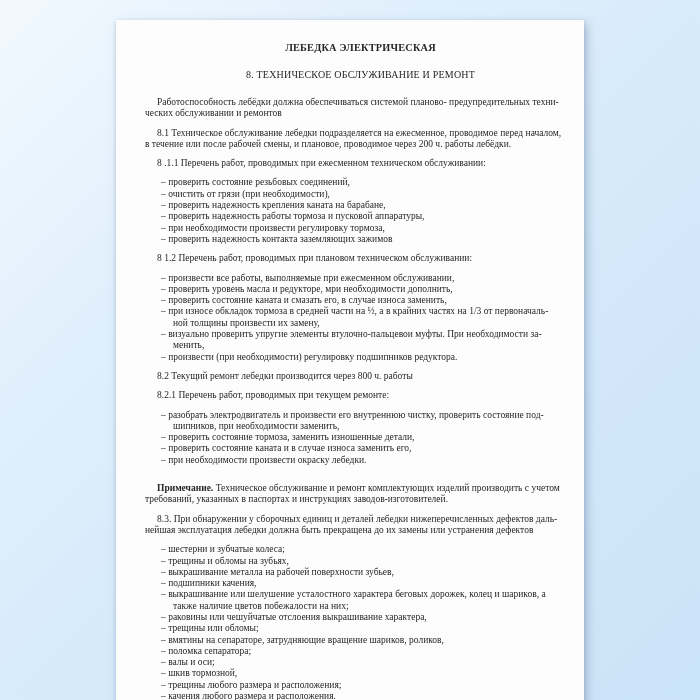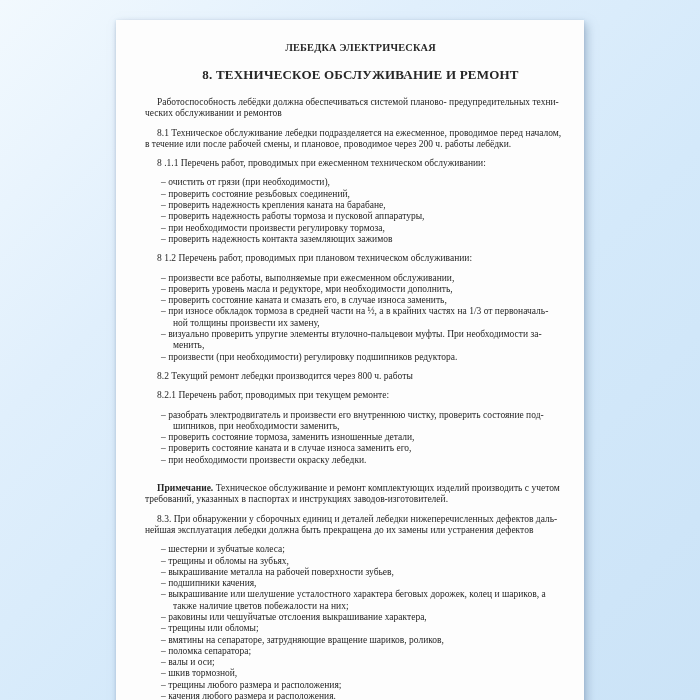--- a/index.html
+++ b/index.html
@@ -28,22 +28,22 @@
   .doc-title {
     text-align: center;
     font-weight: bold;
     font-size: 10.3px;
     line-height: 12px;
     margin: 0 0 15px 0;
     letter-spacing: 0.2px;
   }
   .doc-heading {
     text-align: center;
-    font-weight: bold;
-    font-size: 13px;
+    font-weight: normal;
+    font-size: 10px;
     line-height: 12px;
     margin: 0 0 16px 0;
     letter-spacing: 0.2px;
   }
   .para {
     margin: 8px;
     text-indent: 12px;
     text-align: justify;
     white-space: pre-line;
   }
@@ -65,22 +65,22 @@
 
     <div class="doc-title">ЛЕБЕДКА ЭЛЕКТРИЧЕСКАЯ</div>
     <div class="doc-heading">8. ТЕХНИЧЕСКОЕ ОБСЛУЖИВАНИЕ И РЕМОНТ</div>
 
     <p class="para">Работоспособность лебёдки должна обеспечиваться системой планово- предупредительных техни-
 ческих обслуживании и ремонтов</p>
     <p class="para">8.1 Техническое обслуживание лебедки подразделяется на ежесменное, проводимое перед началом,
 в течение или после рабочей смены, и плановое, проводимое через 200 ч. работы лебёдки.</p>
     <p class="para">8 .1.1 Перечень работ, проводимых при ежесменном техническом обслуживании:</p>
 
+    <div class="li">– проверить состояние резьбовых соединений,</div>
     <div class="li">– очистить от грязи (при необходимости),</div>
-    <div class="li">– проверить состояние резьбовых соединений,</div>
     <div class="li">– проверить надежность крепления каната на барабане,</div>
     <div class="li">– проверить надежность работы тормоза и пусковой аппаратуры,</div>
     <div class="li">– при необходимости произвести регулировку тормоза,</div>
     <div class="li">– проверить надежность контакта заземляющих зажимов</div>
 
     <p class="para">8 1.2 Перечень работ, проводимых при плановом техническом обслуживании:</p>
 
     <div class="li">– произвести все работы, выполняемые при ежесменном обслуживании,</div>
     <div class="li">– проверить уровень масла и редукторе, мри необходимости дополнить,</div>
     <div class="li">– проверить состояние каната и смазать его, в случае износа заменить,</div>

